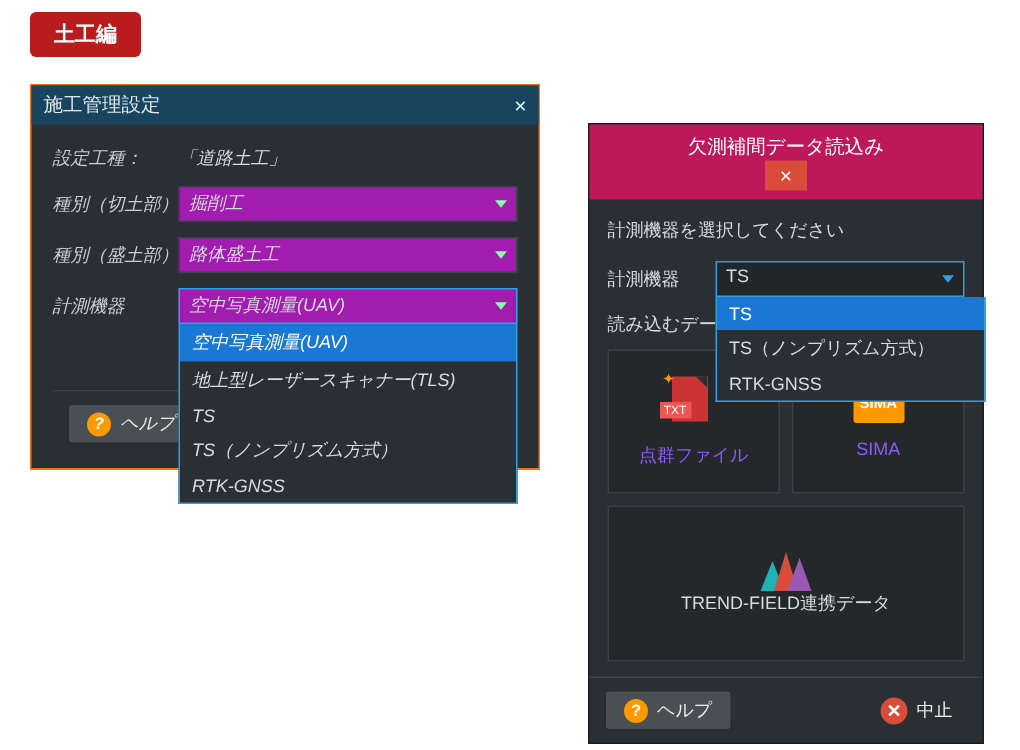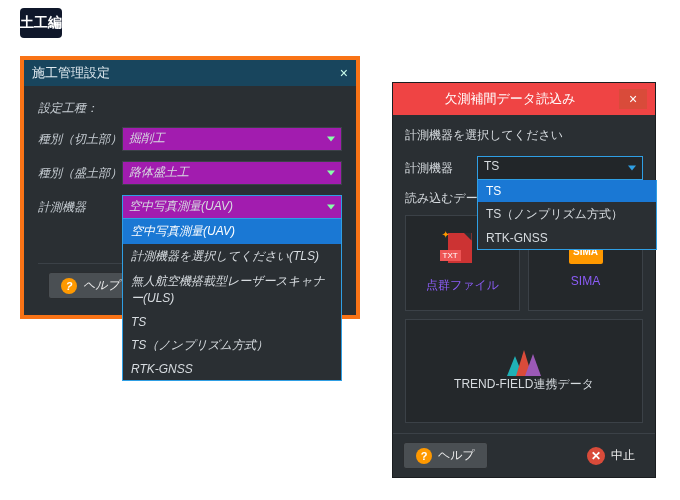--- a/index.html
+++ b/index.html
@@ -1,28 +1,28 @@
 <!DOCTYPE html>
 <html><head>
 <meta charset="utf-8">
 <style>
   * { box-sizing: border-box; margin: 0; padding: 0; }
   html, body { width: 680px; height: 500px; font-family: "Meiryo", "Yu Gothic", sans-serif; background: #fff; font-size: 12px; }
 
   .badge {
     position: absolute; left: 20px; top: 8px;
-    background: #0f172a; color: #fff; font-weight: bold;
-    padding: 6px 0; border-radius: 4px; font-size: 14px;
+    background: #b91c1c; color: #fff; font-weight: bold;
+    padding: 6px 16px; border-radius: 4px; font-size: 14px;
   }
 
   
   .dlg-left {
     position: absolute; left: 20px; top: 56px;
     width: 340px; background: #2a2f33; color: #d7dce0;
-    border: 4px solid #f97316;
+    border: 1px solid #f97316;
   }
   .dlg-left .titlebar {
     background: #18455d; color: #dfe9ef;
     display: flex; align-items: center; justify-content: space-between;
     padding: 4px 8px; font-size: 13px;
   }
   .dlg-left .titlebar .close { color: #cfe; cursor: pointer; font-size: 14px; }
   .dlg-left .body { padding: 14px 14px 8px; font-style: italic; }
   .dlg-left .row { display: flex; align-items: center; margin-bottom: 10px; }
   .dlg-left .row .lbl { width: 84px; color: #c7ced4; }
@@ -63,22 +63,22 @@
 
   .sel-wrap { position: relative; flex: 1; }
 
   
   .dlg-right {
     position: absolute; left: 392px; top: 82px;
     width: 264px; background: #2a2f33; color: #d7dce0;
     border: 1px solid #1a1d20;
   }
   .dlg-right .titlebar {
-    background: #ef4444; color: #fff;
-    display: flex; align-items: center; padding: 6px 8px; font-size: 13px;
+    background: #be185d; color: #fff;
+    display: flex; align-items: center; padding: 6px 25px; font-size: 13px; flex-direction: column;
   }
   .dlg-right .titlebar .ttl { flex: 1; text-align: center; }
   .dlg-right .titlebar .close {
     width: 28px; height: 20px; background: #d94b3a; color: #fff;
     display: inline-flex; align-items: center; justify-content: center;
     cursor: pointer; font-size: 14px;
   }
   .dlg-right .body { padding: 12px 12px 0; }
   .dlg-right .prompt { margin-bottom: 12px; }
   .dlg-right .row { display: flex; align-items: center; margin-bottom: 10px; }
@@ -169,20 +169,21 @@
 <div class="badge">土工編</div>
 
 <div class="dlg-left">
   <div class="titlebar">
     <span>施工管理設定</span>
     <span class="close">×</span>
   </div>
   <div class="body">
     <div class="row">
       <span class="lbl">設定工種：</span>
+      <span class="val">「道路土工」</span>
     </div>
     <div class="row">
       <span class="lbl">種別（切土部）</span>
       <div class="sel-wrap">
         <div class="sel">
           <span>掘削工</span>
           <span class="caret"></span>
         </div>
       </div>
     </div>
@@ -197,22 +198,21 @@
     </div>
     <div class="row">
       <span class="lbl">計測機器</span>
       <div class="sel-wrap">
         <div class="sel open">
           <span>空中写真測量(UAV)</span>
           <span class="caret"></span>
         </div>
         <div class="dropdown">
           <div class="opt hl">空中写真測量(UAV)</div>
-          <div class="opt">計測機器を選択してください(TLS)</div>
-          <div class="opt">無人航空機搭載型レーザースキャナー(ULS)</div>
+          <div class="opt">地上型レーザースキャナー(TLS)</div>
           <div class="opt">TS</div>
           <div class="opt">TS（ノンプリズム方式）</div>
           <div class="opt">RTK-GNSS</div>
         </div>
       </div>
     </div>
     <div class="footer">
       <div class="help-btn">
         <span class="help-icon">?</span>
         <span>ヘルプ</span>

